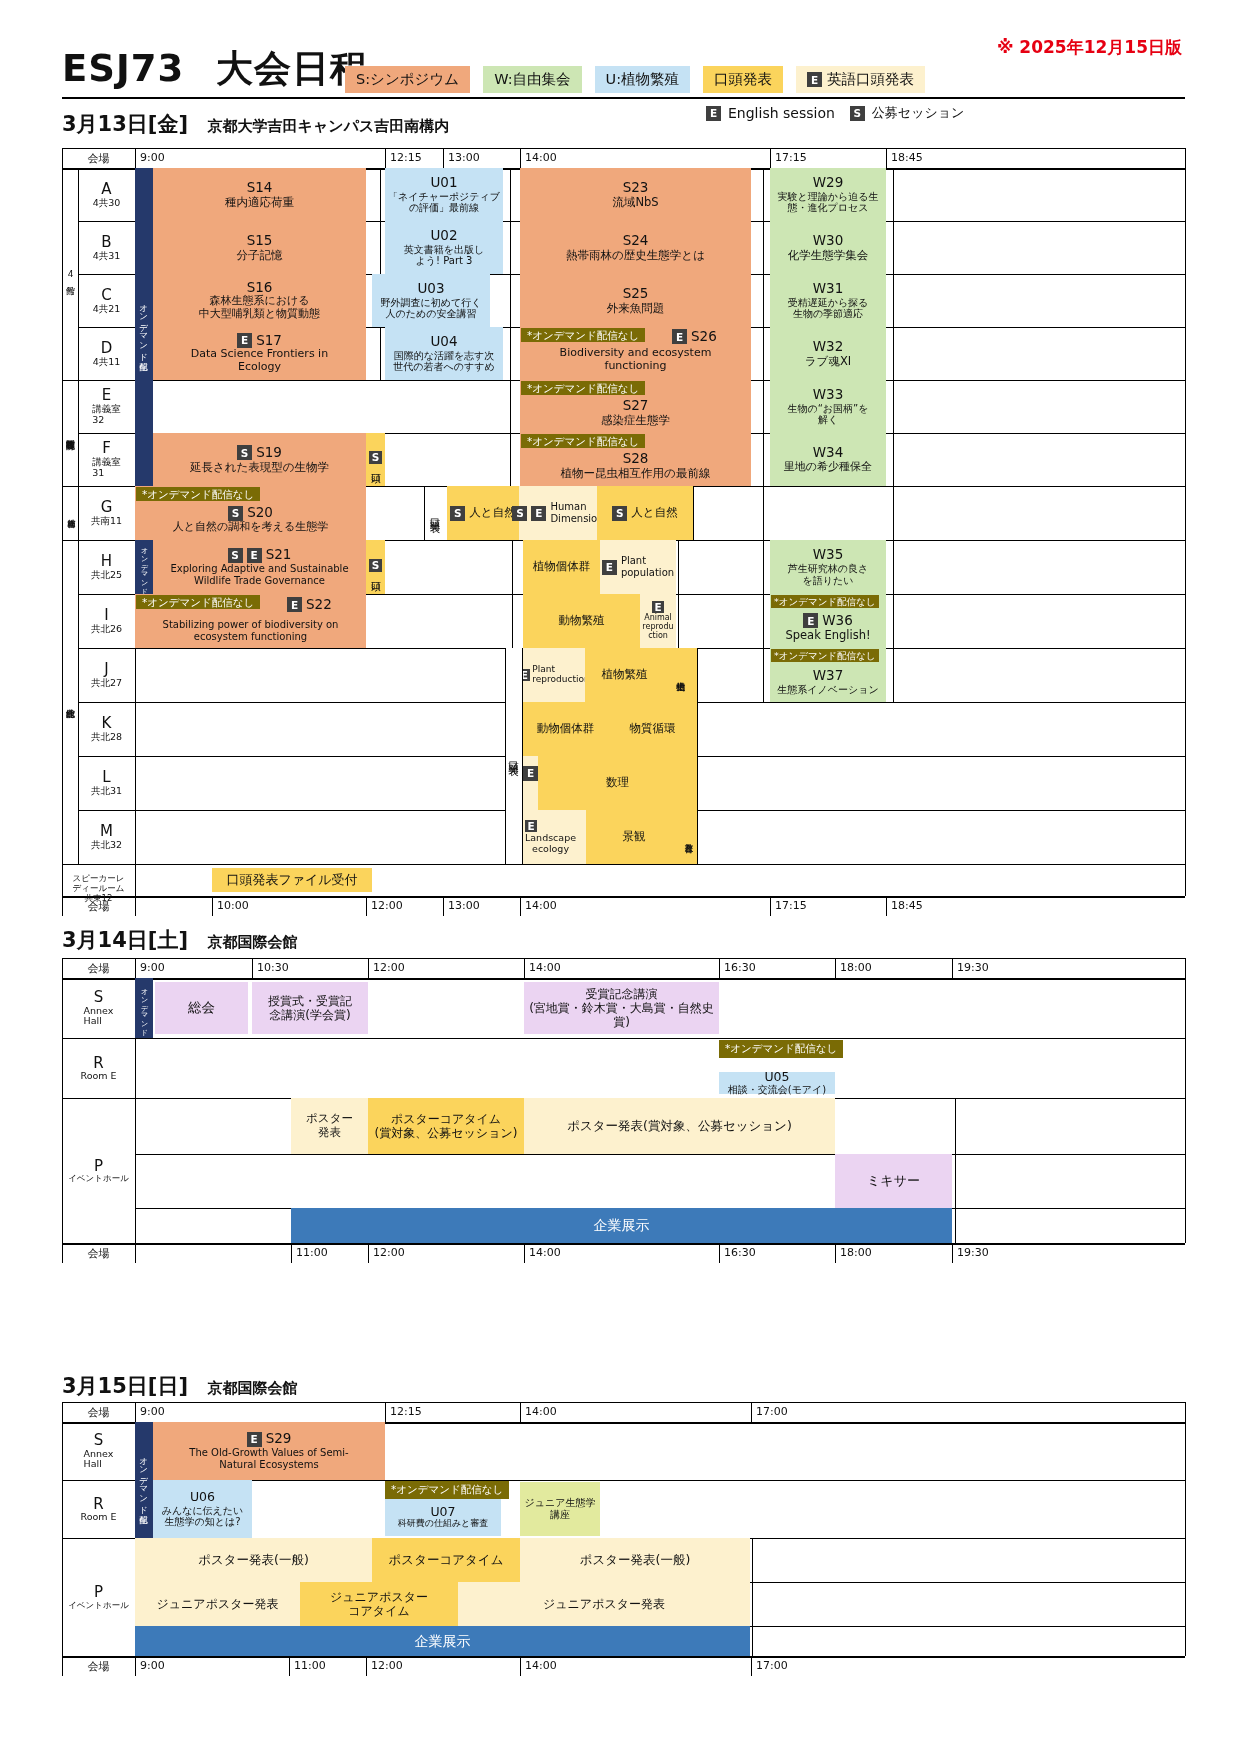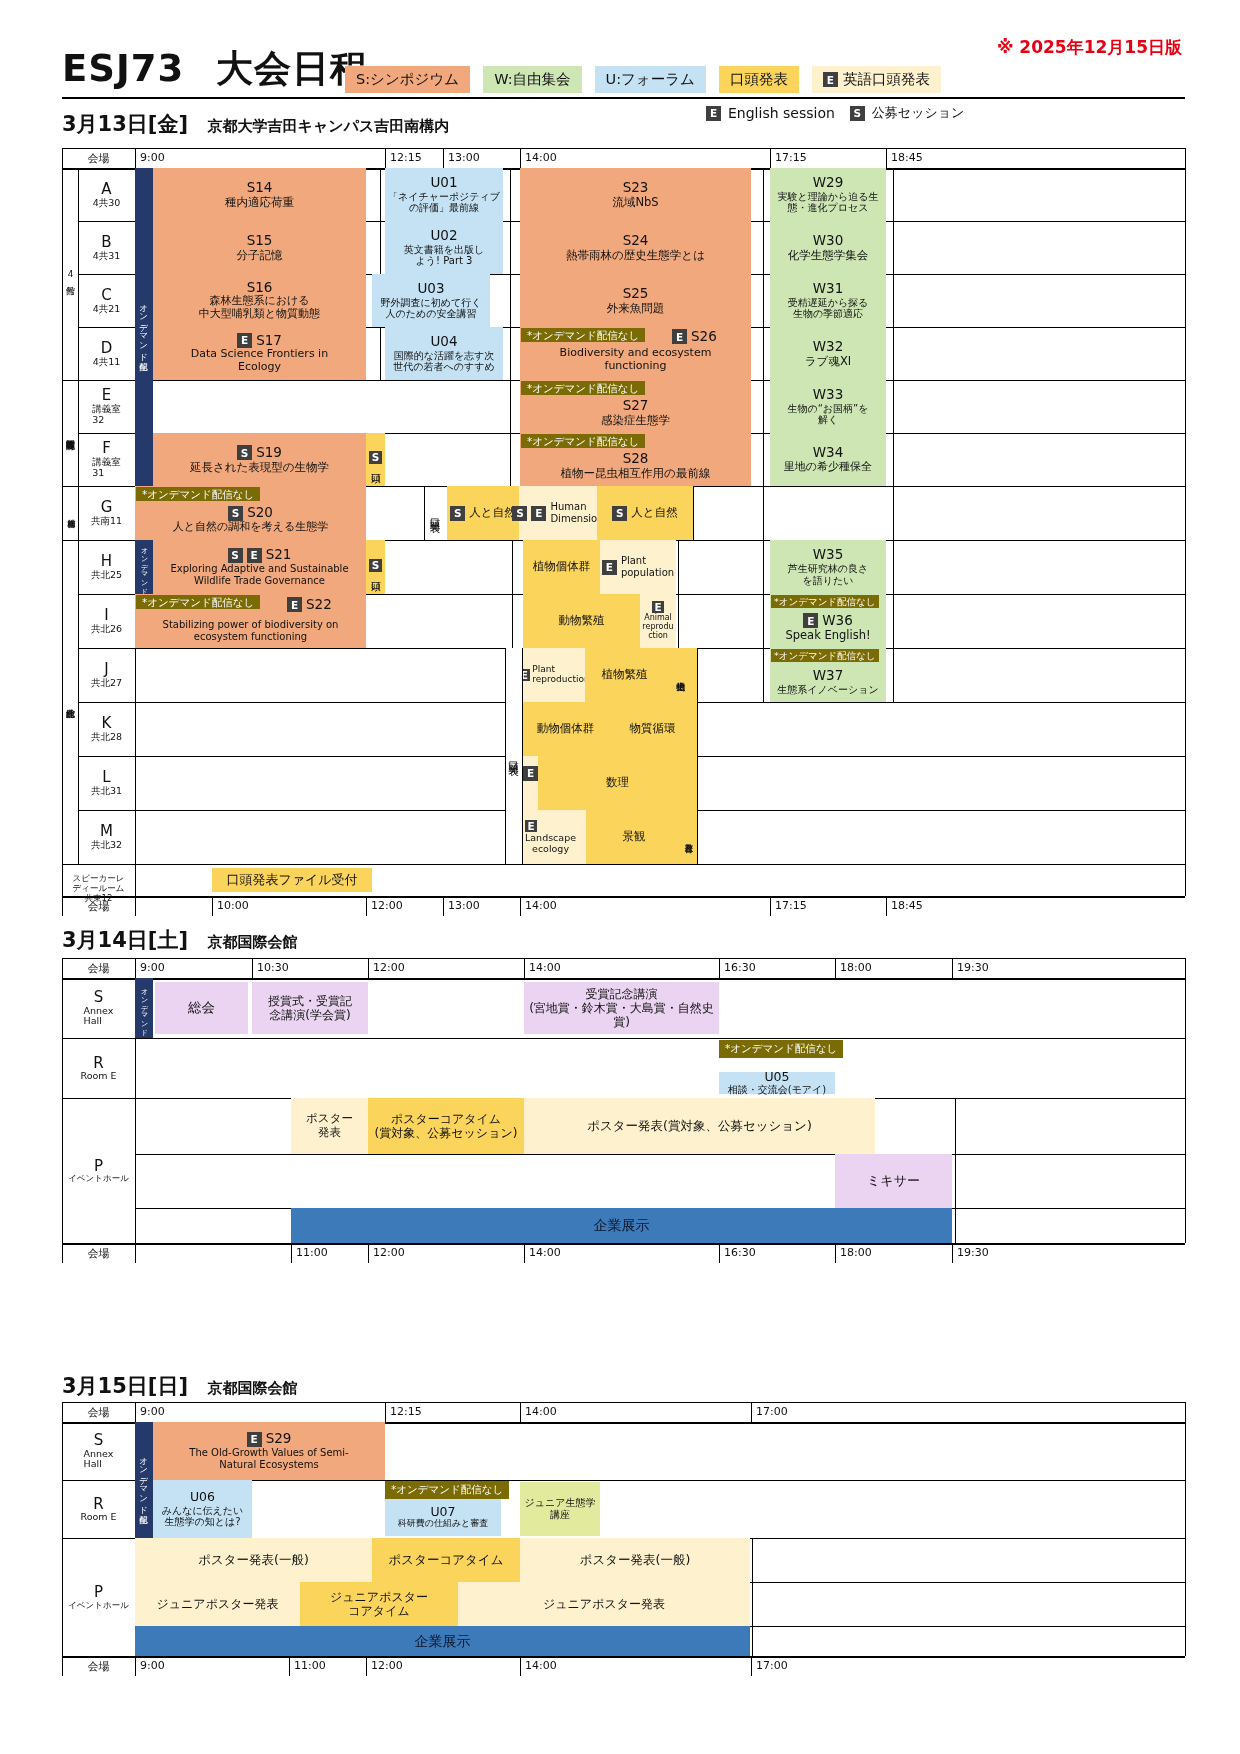--- a/index.html
+++ b/index.html
@@ -13,21 +13,21 @@
 .hl{position:absolute;height:1px;background:#000}
 .hl2{position:absolute;height:2px;background:#000}
 .vl{position:absolute;width:1px;background:#000}
 .day{position:absolute;left:0;width:1240px}
 .tick{position:absolute;height:20px;border-left:1px solid #000;font-size:11px;padding:3px 0 0 4px;box-sizing:border-box;z-index:2}
 .vcell{position:absolute;left:62px;width:73px;display:flex;align-items:center;justify-content:center;font-size:11px}
 .blk{position:absolute;display:flex;flex-direction:column;align-items:center;justify-content:center;
   text-align:center;line-height:1.18;z-index:2;box-sizing:border-box;overflow:visible}
 .c-sym{background:var(--orange)} .c-ws{background:var(--green)} .c-fo{background:var(--blue)}
 .c-or{background:var(--yellow)} .c-en{background:var(--pale)} .c-lv{background:var(--lav)}
-.c-cy{background:var(--cyan)} .c-jg{background:var(--jgreen)} .c-ex{background:var(--expo);color:#0f172a;font-size:14px}
+.c-cy{background:var(--cyan)} .c-jg{background:var(--jgreen)} .c-ex{background:var(--expo);color:#ffffff;font-size:14px}
 .code{font-size:13.5px}
 .t{font-size:11.5px}
 .ts{font-size:10px}
 .txs{font-size:8px;line-height:1.1}
 .pre{white-space:pre-line}
 .ln{display:flex;align-items:center;gap:4px;justify-content:center}
 .bdg{display:inline-flex;width:15px;height:15px;background:var(--badge);color:#fff;font-size:10.5px;
   font-weight:bold;align-items:center;justify-content:center;flex:none}
 .nod{position:absolute;top:1px;left:1px;background:var(--olive);color:#fff;font-size:10.5px;
   padding:1px 6px;white-space:nowrap;z-index:3}
@@ -61,21 +61,21 @@
 <div class="page">
 
   <div class="title">
     <span>ESJ73</span>
     <span style="margin-left:18px">大会日程</span>
   </div>
   <div class="version">※ 2025年12月15日版</div>
   <div class="lgd">
     <div class="it c-sym">S:シンポジウム</div>
     <div class="it c-ws">W:自由集会</div>
-    <div class="it c-fo">U:フォーラム</div>
+    <div class="it c-fo">U:植物繁殖</div>
     <div class="it c-or">口頭発表</div>
     <div class="it c-en">
       <span class="bdg">E</span>
       <span>英語口頭発表</span>
     </div>
   </div>
   <div class="hl2" style="left:62px;top:97px;width:1123px"></div>
   <div class="lgd2">
     <span class="bdg">E</span>
     <span>English session</span>
@@ -536,21 +536,21 @@
         <div class="ts">相談・交流会(モアイ)</div>
       </div>
     <div class="blk c-en" style="left:291px;top:140px;width:77px;height:56px">
         <span class="t pre">ポスター
 発表</span>
       </div>
     <div class="blk c-or" style="left:368px;top:140px;width:156px;height:56px">
         <span class="t pre" style="font-size:12px">ポスターコアタイム
 (賞対象、公募セッション)</span>
       </div>
-    <div class="blk c-en" style="left:524px;top:140px;width:351px;height:56px">
+    <div class="blk c-en" style="left:524px;top:140px;width:311px;height:56px">
         <span class="t" style="font-size:12.5px">ポスター発表(賞対象、公募セッション)</span>
       </div>
     <div class="blk c-lv" style="left:835px;top:196px;width:117px;height:54px">
         <span style="font-size:13px">ミキサー</span>
       </div>
     <div class="blk c-ex" style="left:291px;top:250px;width:661px;height:35px">
         <span>企業展示</span>
       </div>
   </div>
 

